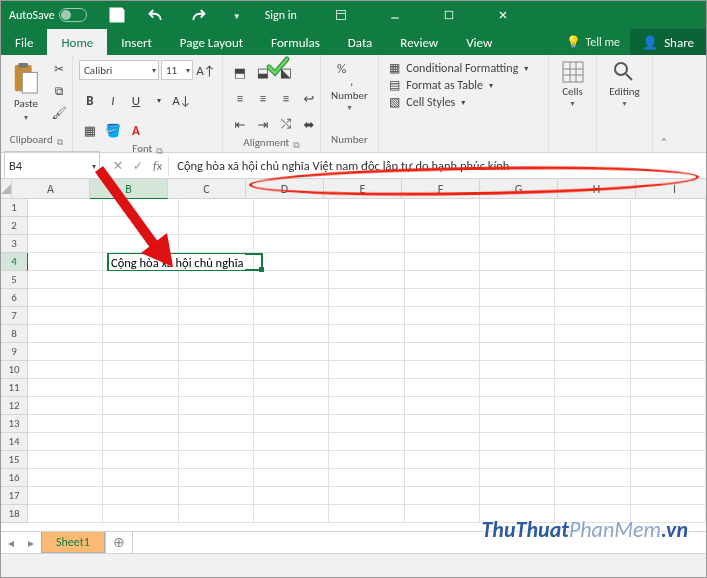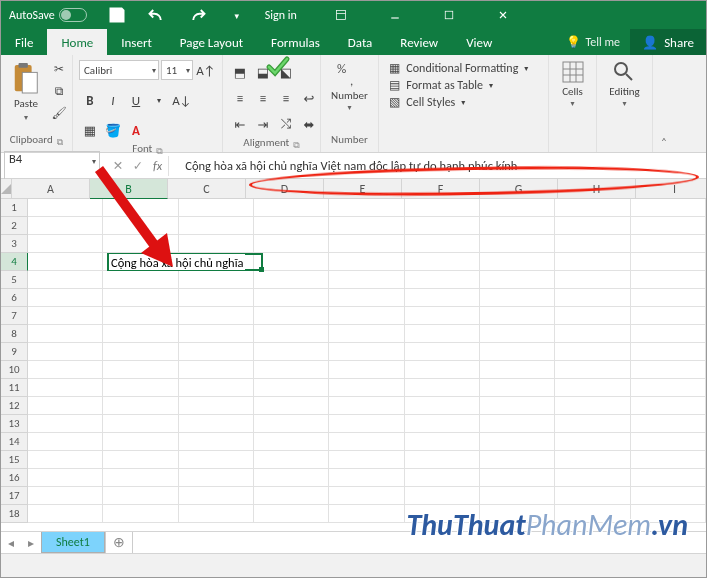--- a/index.html
+++ b/index.html
@@ -34,49 +34,49 @@
 .font-select { height:20px; border:1px solid #c9c9c9; background:#fff; font-size:11px; padding:0 14px 0 4px; display:flex; align-items:center; position:relative; cursor:pointer; }
 .font-select .dd { position:absolute; right:2px; font-size:8px; color:#555; }
 .btn-row { display:flex; gap:1px; margin-top:2px; align-items:center; }
 .rbtn { width:22px; height:22px; display:flex; align-items:center; justify-content:center; font-size:13px; color:#444; cursor:pointer; }
 .number-big { display:flex; flex-direction:column; align-items:center; cursor:pointer; }
 .styles-body { display:flex; flex-direction:column; gap:3px; padding:2px 4px; }
 .styles-body .srow { display:flex; align-items:center; gap:6px; font-size:12px; color:#444; cursor:pointer; }
 .collapse { width:22px; height:22px; display:flex; align-items:center; justify-content:center; cursor:pointer; color:#666; margin-top:auto; }
 
 .fbar { height:26px; border-bottom:1px solid #d4d4d4; background:#fff; display:flex; align-items:center; font-size:12.5px; color:#333; }
-.namebox { width:96px; height:20px; border:1px solid #c9c9c9; margin:0 3px; display:flex; align-items:flex-end; padding:14px 4px; position:relative; }
+.namebox { width:96px; height:20px; border:1px solid #c9c9c9; margin:0 3px; display:flex; align-items:center; padding:14px 4px; position:relative; }
 .namebox .dd { position:absolute; right:3px; font-size:8px; color:#555; }
 .fbtns { display:flex; align-items:center; gap:2px; padding:0 6px; color:#999; }
 .fbtns .fb { width:18px; text-align:center; cursor:pointer; }
 .fxlbl { font-style:italic; color:#777; padding-right:6px; }
-.formula-input { flex:1; height:20px; padding:0 16px; border-left:1px solid #e1e1e1; display:flex; align-items:center; white-space:nowrap; overflow:hidden; }
+.formula-input { flex:1; height:20px; padding:0 8px; border-left:1px solid #e1e1e1; display:flex; align-items:center; white-space:nowrap; overflow:hidden; }
 
 .grid-wrapper { position:relative; height:calc(578px - 28px - 26px - 98px - 26px - 22px - 26px); overflow:hidden; }
 .colhdrs { display:flex; height:20px; background:#f0f0f0; font-size:12px; color:#555; position:sticky; top:0; }
 .corner { width:28px; border-right:1px solid #d4d4d4; border-bottom:1px solid #d4d4d4; background:#f0f0f0; display:flex; align-items:center; justify-content:center; }
 .ch { width:78px; border-right:1px solid #d4d4d4; border-bottom:1px solid #d4d4d4; display:flex; align-items:center; justify-content:center; }
 .ch.sel { background:#d4e6d9; color:#107c41; border-bottom-color:#107c41; }
 .rows { }
 .row { display:flex; height:18px; }
 .rh { width:28px; background:#f0f0f0; border-right:1px solid #d4d4d4; border-bottom:1px solid #d4d4d4; font-size:11px; color:#555; display:flex; align-items:center; justify-content:center; }
 .rh.sel { background:#d4e6d9; color:#107c41; border-right-color:#107c41; }
 .cell { width:78px; border-right:1px solid #e1e1e1; border-bottom:1px solid #e1e1e1; font-size:12px; padding:0 2px; overflow:visible; white-space:nowrap; display:flex; align-items:center; }
 .active-outline { position:absolute; border:2px solid #107c41; pointer-events:none; }
 .active-outline .handle { position:absolute; right:-3px; bottom:-3px; width:5px; height:5px; background:#107c41; }
 .cell-visible-text { position:absolute; font-size:12.5px; color:#000; background:#fff; padding:0 2px; height:16px; display:flex; align-items:center; }
 
 .sheettabs { height:22px; background:#fff; border-top:1px solid #d4d4d4; display:flex; align-items:stretch; font-size:12px; }
 .stbtn { width:20px; display:flex; align-items:center; justify-content:center; color:#888; cursor:pointer; }
-.sheet-tab { border:1px solid #aeaeae; border-top:none; background:#7dd3fc; padding:0 14px; display:flex; align-items:center; color:#107c41; font-weight:500; cursor:pointer; }
+.sheet-tab { border:1px solid #aeaeae; border-top:none; background:#fdba74; padding:0 14px; display:flex; align-items:center; color:#107c41; font-weight:500; cursor:pointer; }
 .statusbar { height:26px; background:#f1f1f1; border-top:1px solid #d4d4d4; }
 
 .ann-circle { position:absolute; border:3px solid #e21; border-radius:50%/50%; pointer-events:none; transform:rotate(-1deg); }
 .ann-arrow { position:absolute; pointer-events:none; }
-.watermark { position:absolute; right:18px; bottom:34px; font-size:30px; font-style:italic; font-weight:700; color:#2d5aa0; text-shadow:1px 1px 0 #fff, -1px -1px 0 #fff; }
+.watermark { position:absolute; right:18px; bottom:34px; font-size:22px; font-style:italic; font-weight:700; color:#2d5aa0; text-shadow:1px 1px 0 #fff, -1px -1px 0 #fff; }
 .watermark .thin { font-weight:400; color:#8aa6cc; }
 .dlauncher { font-size:9px; color:#888; align-self:flex-end; margin-left:4px; cursor:pointer; }
 </style>
 </head>
 <body>
 
 <div class="titlebar">
   <div class="qat">
     <div class="autosave">
       <span>AutoSave</span>

